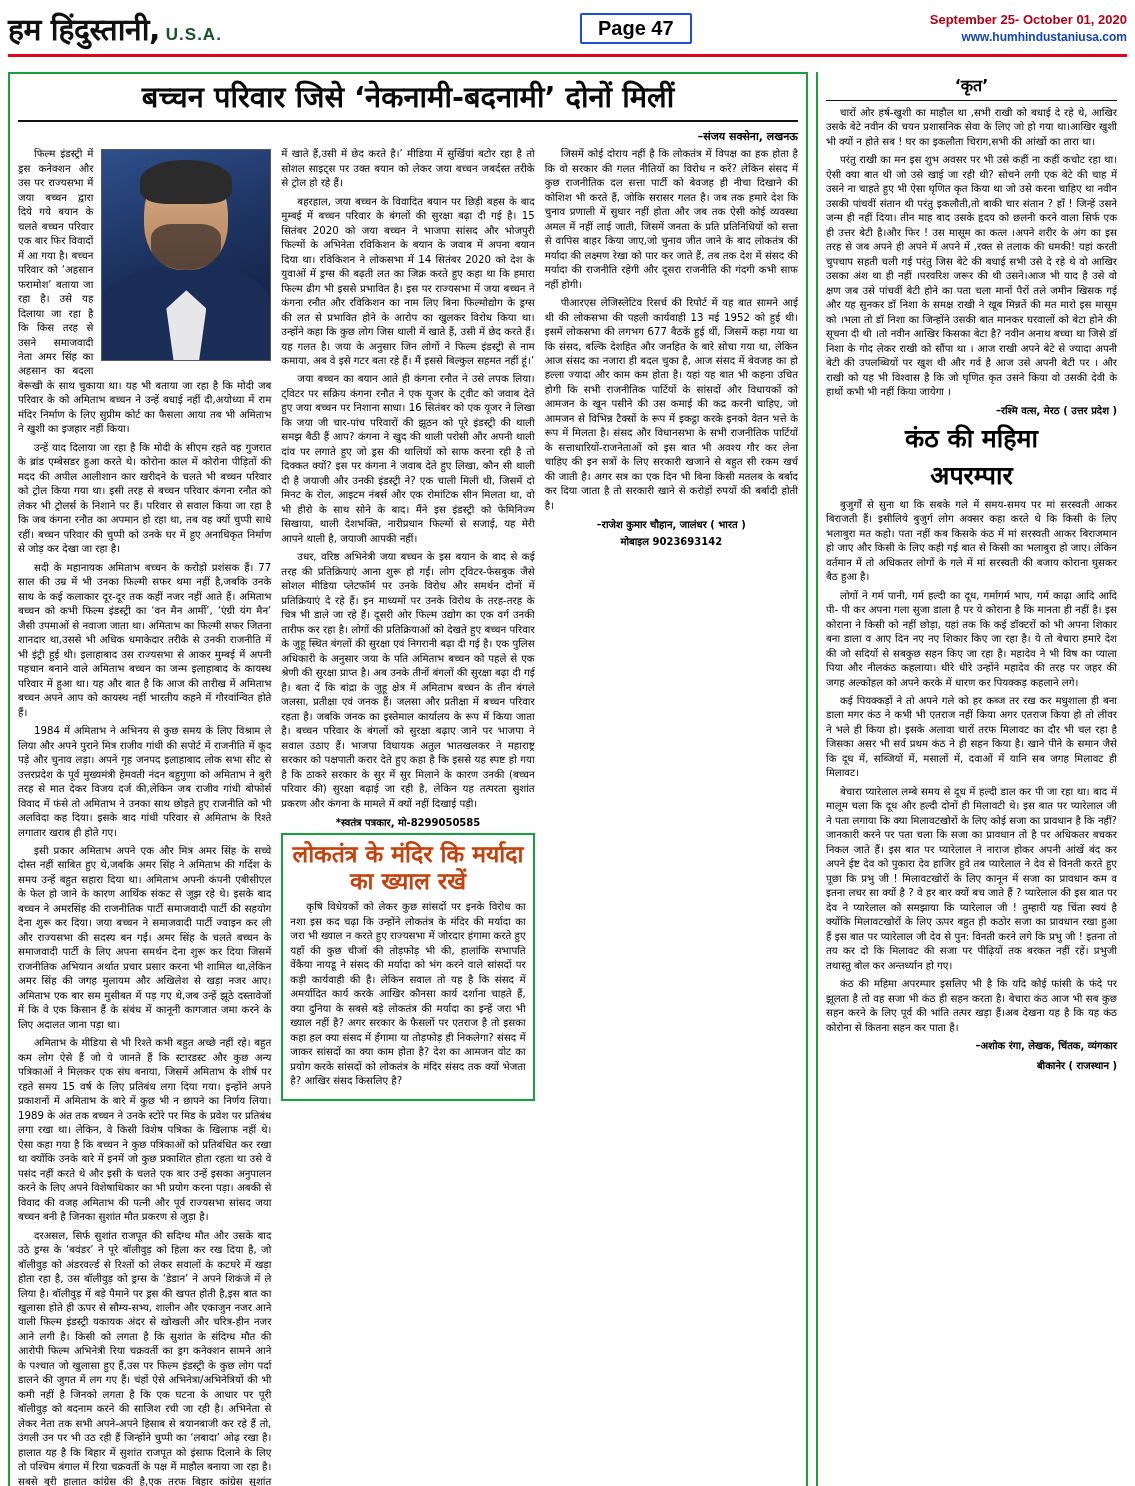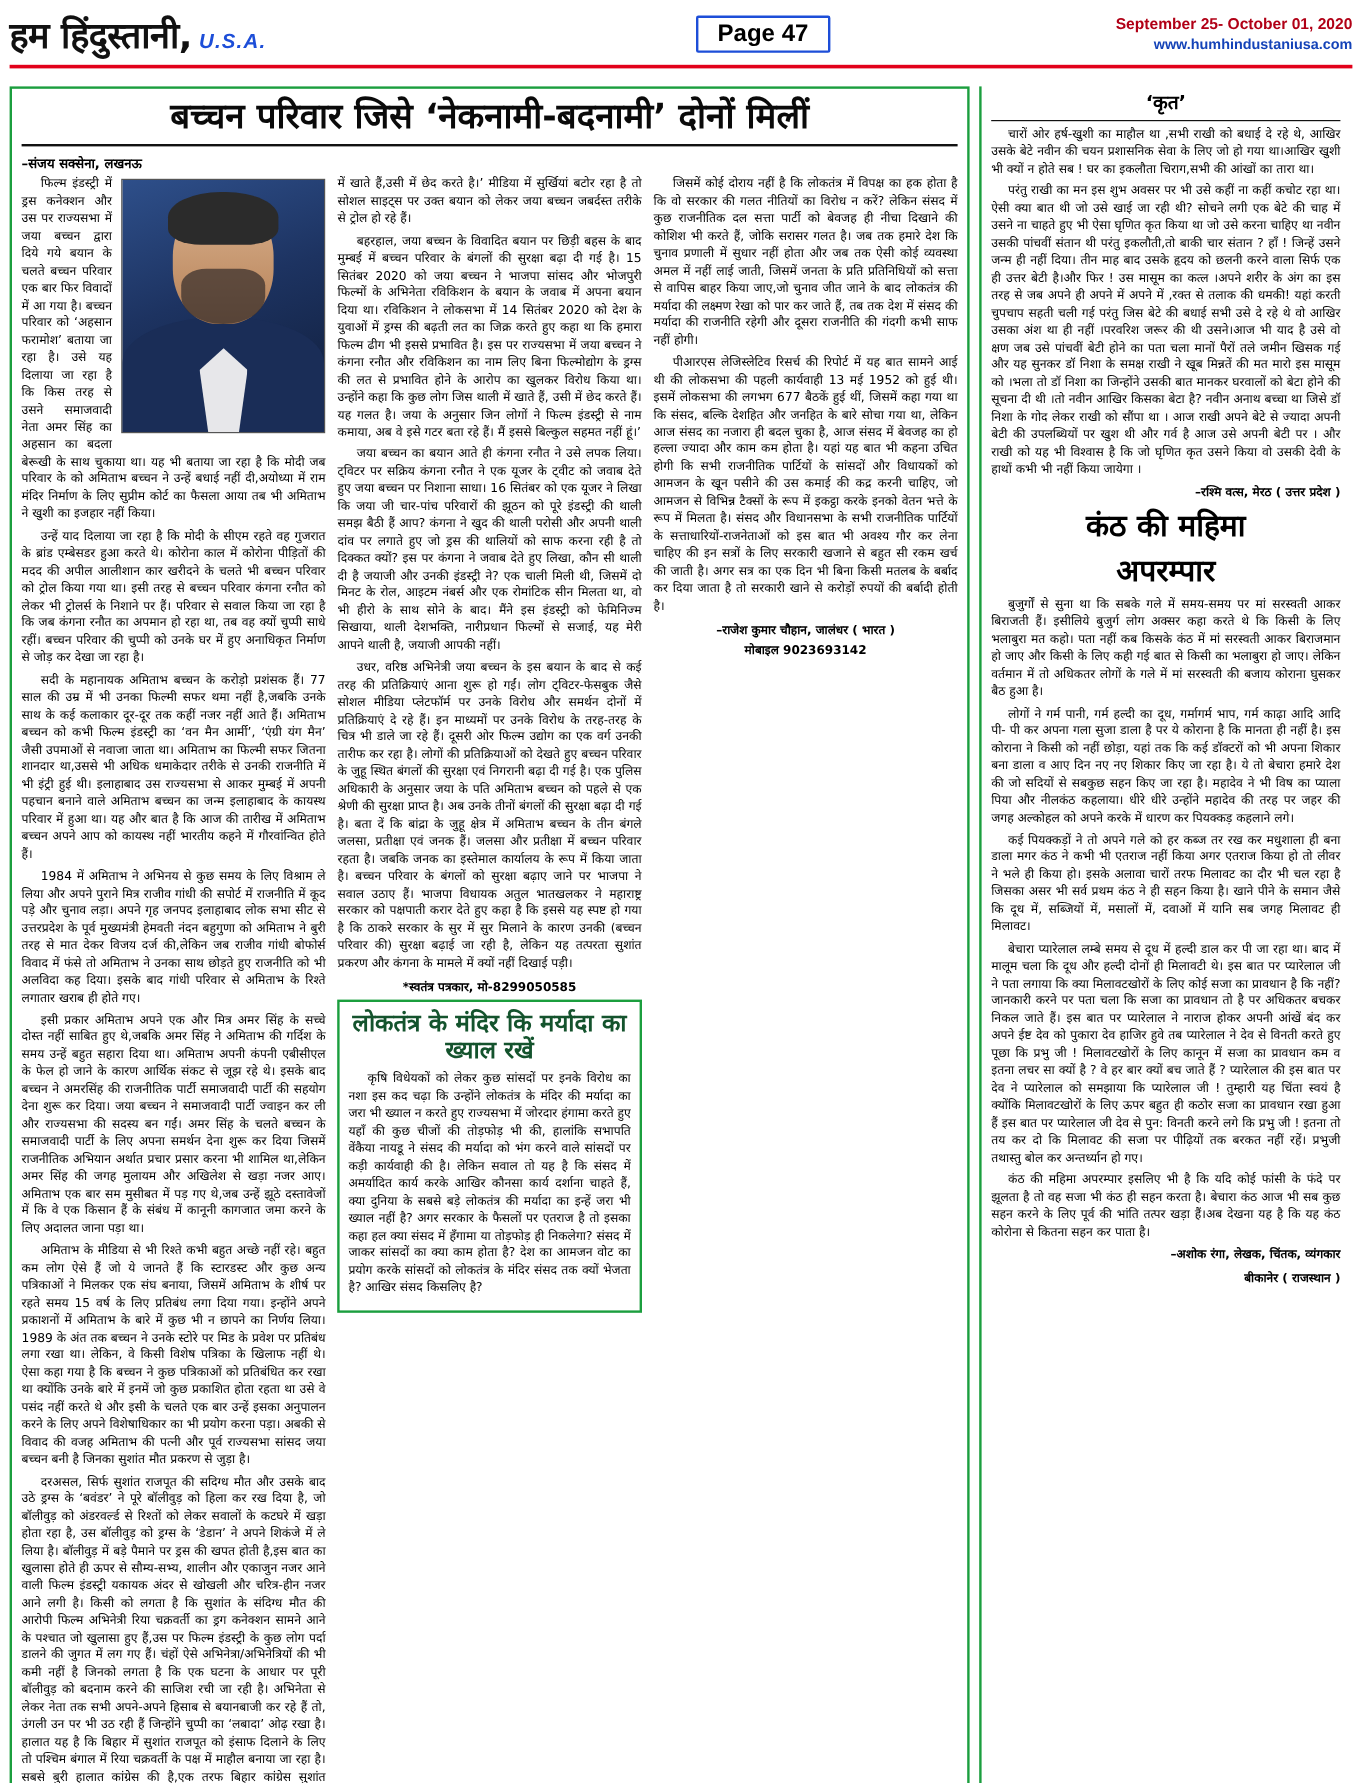--- a/index.html
+++ b/index.html
@@ -41,23 +41,22 @@
   .logo-hindi {
     font-family: "DejaVu Sans", sans-serif;
     font-weight: bold;
     font-size: 30px;
     color: #111;
     letter-spacing: -0.5px;
   }
   .logo-usa {
     font-weight: bold;
     font-size: 17px;
-    color: #1d4ed8;
+    color: #14532d;
     letter-spacing: 1px;
-    font-style: italic;
   }
   .masthead-center {
     border: 2px solid #1d4ed8;
     padding: 2px 16px;
     font-weight: bold;
     font-size: 20px;
     border-radius: 2px;
     margin-left: 120px;
   }
   .masthead-right {
@@ -102,20 +101,21 @@
     font-weight: bold;
     font-size: 29px;
     line-height: 1.18;
     color: #0a0a0a;
     text-align: center;
     border-bottom: 2px solid #111;
     padding-bottom: 6px;
     margin-bottom: 6px;
   }
   .byline {
+    text-align: right;
     font-family: "DejaVu Sans", sans-serif;
     font-size: 11px;
     font-weight: bold;
     margin-bottom: 4px;
   }
 
   
   .cols3 {
     display: flex;
     gap: 10px;
@@ -208,23 +208,23 @@
   
   .boxed-article {
     border: 2px solid #1b9e3e;
     box-sizing: border-box;
     padding: 6px 7px;
     margin-top: 4px;
   }
   .boxed-head {
     font-family: "DejaVu Sans", sans-serif;
     font-weight: bold;
-    font-size: 20px;
+    font-size: 23px;
     line-height: 1.16;
-    color: #14532d;
+    color: #c2410c;
     text-align: center;
     margin-bottom: 6px;
   }
 
   
   .rp-title {
     font-family: "DejaVu Sans", sans-serif;
     font-weight: bold;
     font-size: 16px;
     text-align: center;

